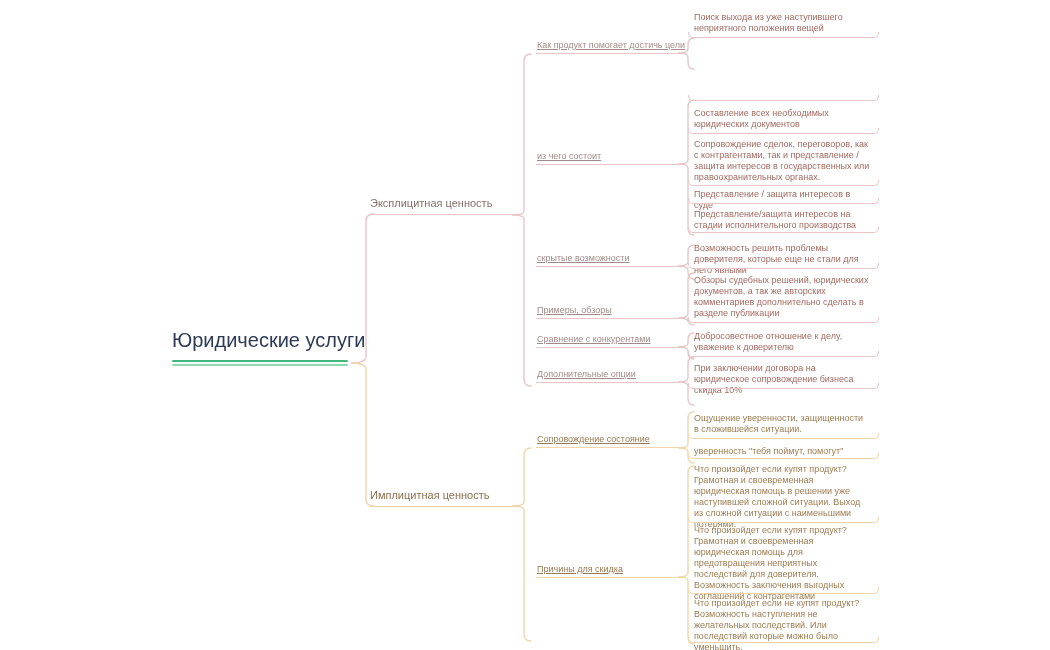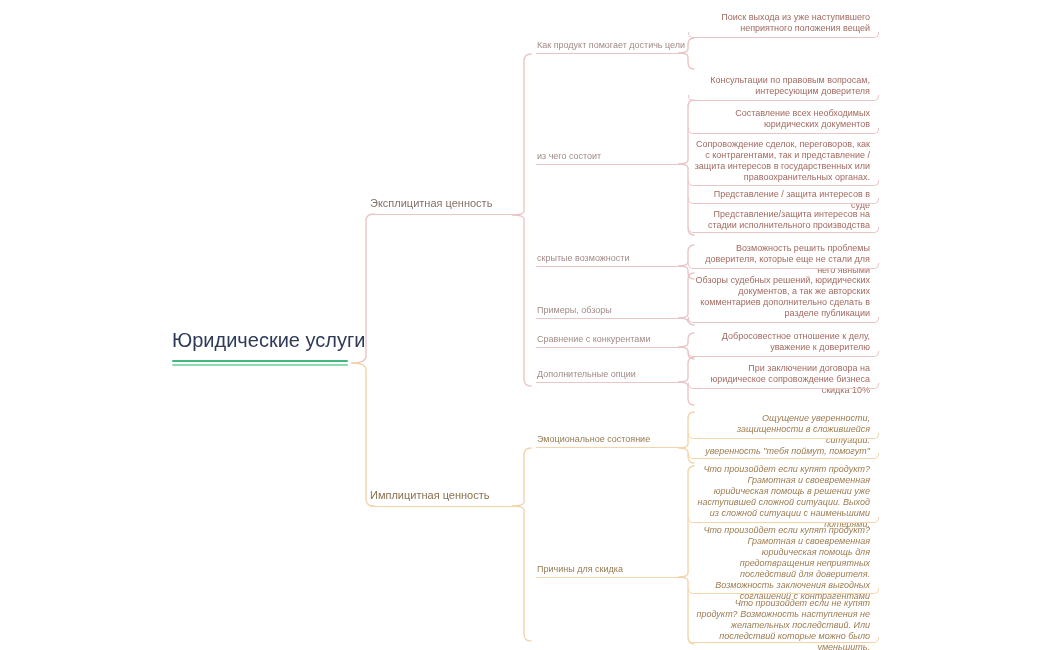--- a/index.html
+++ b/index.html
@@ -21,31 +21,31 @@
   .dbl i:last-child{background:var(--g2);}
 
   
   .branch{border-bottom:1.4px solid;display:flex;align-items:flex-end;}
   .branch span{font-size:11px;line-height:14px;white-space:nowrap;padding-bottom:4px;}
   .branch.pink{border-color:var(--pink);} .branch.pink span{color:var(--pink-branch);}
   .branch.orange{border-color:var(--orange);} .branch.orange span{color:var(--orange-branch);}
 
   
   .sub{border-bottom:1.3px solid;}
-  .sub span{position:absolute;left:1px;bottom:3px;font-size:9px;line-height:10px;white-space:nowrap;}
+  .sub span{position:absolute;left:1px;bottom:3px;font-size:9px;line-height:10px;white-space:nowrap;text-decoration:underline;}
   .sub.pink{border-color:var(--pink);} .sub.pink span{color:var(--pink-sub);}
   .sub.orange{border-color:var(--orange);} .sub.orange span{color:var(--orange-sub);}
 
   
-  .leaf .txt{padding:0 9px 0 6px;font-size:9px;line-height:11px;letter-spacing:0;text-align:right;}
+  .leaf .txt{padding:0 9px 0 6px;font-size:9px;line-height:11px;letter-spacing:0;}
   .leaf .u{position:absolute;left:0;right:0;bottom:0;height:5px;
            border-style:solid;border-width:0 1.3px 1.3px 1.3px;
            border-radius:0 0 5px 5px;}
   .leaf.pink .txt{color:var(--pink-leaf);} .leaf.pink .u{border-color:var(--pink);}
-  .leaf.orange .txt{color:var(--orange-leaf);font-style:italic;} .leaf.orange .u{border-color:var(--orange);}
+  .leaf.orange .txt{color:var(--orange-leaf);} .leaf.orange .u{border-color:var(--orange);}
 </style>
 </head>
 <body>
 
 <div class="canvas" style="--root-text: #2e3b58; --g1: #41b87d; --g2: #8fd9af; --pink: #eac5c6; --pink-branch: #847068; --pink-sub: #a18b87; --pink-leaf: #a26a60; --orange: #f2d5aa; --orange-branch: #89714f; --orange-sub: #957b53; --orange-leaf: #9c7c50;">
 
   <svg class="braces" viewBox="0 0 1050 650">
       <path d="M 374 214 Q 366 214 366 221 L 366 356 Q 366 363 352 363" fill="none" stroke="#eac5c6" stroke-width="1.4" stroke-linecap="round"></path>
       <path d="M 352 363 Q 366 363 366 370 L 366 499 Q 366 506 374 506" fill="none" stroke="#f2d5aa" stroke-width="1.4" stroke-linecap="round"></path>
       <path d="M 531 54 Q 524 54 524 61 L 524 211 Q 524 215 512 215 Q 524 215 524 219 L 524 379 Q 524 386 531 386" fill="none" stroke="#eac5c6" stroke-width="1.4" stroke-linecap="round"></path>
@@ -88,32 +88,31 @@
     <span>Примеры, обзоры</span>
   </div>
   <div class="node sub pink" style="left:536px;top:332px;width:146px;height:16px">
     <span>Сравнение с конкурентами</span>
   </div>
   <div class="node sub pink" style="left:536px;top:368px;width:146px;height:15px">
     <span>Дополнительные опции</span>
   </div>
 
   <div class="node sub orange" style="left:536px;top:433px;width:146px;height:15px">
-    <span>Эмоциональное состояние</span>
+    <span>Сопровождение состояние</span>
   </div>
   <div class="node sub orange" style="left:536px;top:563px;width:146px;height:15px">
     <span>Причины для скидка</span>
   </div>
 
   <div class="node leaf pink" style="left:688px;top:12px;width:191px;height:26px">
     <div class="txt">Поиск выхода из уже наступившего неприятного положения вещей</div>
       <div class="u"></div>
   </div>
   <div class="node leaf pink" style="left:688px;top:75px;width:191px;height:26px">
-    <div class="txt">Консультации по правовым вопросам, интересующим доверителя</div>
       <div class="u"></div>
   </div>
   <div class="node leaf pink" style="left:688px;top:108px;width:191px;height:26px">
     <div class="txt">Составление всех необходимых юридических документов</div>
       <div class="u"></div>
   </div>
   <div class="node leaf pink" style="left:688px;top:139px;width:191px;height:47px">
     <div class="txt">Сопровождение сделок, переговоров, как с контрагентами, так и представление / защита интересов в государственных или правоохранительных органах.</div>
       <div class="u"></div>
   </div>

